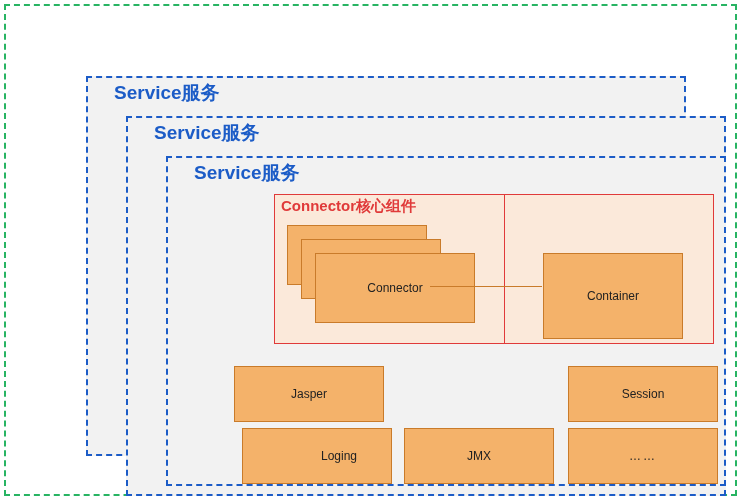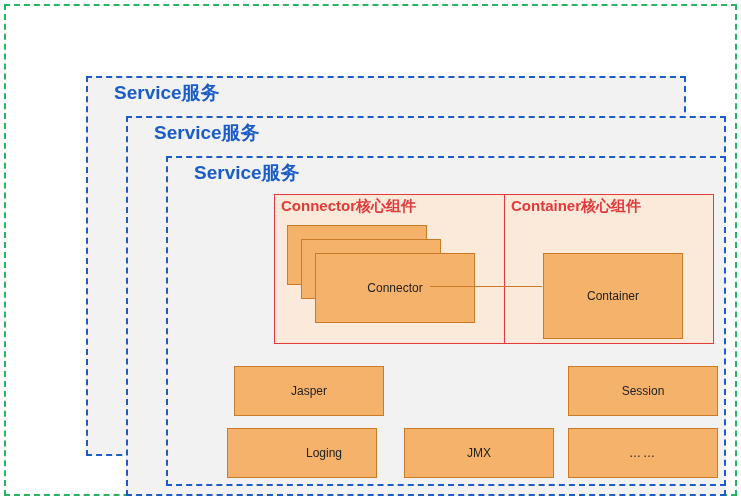--- a/index.html
+++ b/index.html
@@ -72,25 +72,25 @@
     justify-content: center;
     font-size: 12px;
     color: #222;
   }
   .conn-stack1 { left: 12px; top: 30px; width: 140px; height: 60px; background:#f4b26a; }
   .conn-stack2 { left: 26px; top: 44px; width: 140px; height: 60px; background:#f4b26a; }
   .conn-main   { left: 40px; top: 58px; width: 160px; height: 70px; }
 
   .cont-main   { left: 38px; top: 58px; width: 140px; height: 86px; }
 
-  .sub-block { width: 150px; height: 50px; }
+  .sub-block { width: 150px; height: 56px; }
   .jasper  { left: 66px;  top: 208px; }
   .naming  { left: 236px; top: 208px; }
   .session { left: 400px; top: 208px; }
-  .loging  { left: 59px;  top: 270px; padding-left: 44px; }
+  .loging  { left: 74px;  top: 270px; padding-left: 44px; }
   .jmx     { left: 236px; top: 270px; }
   .more    { left: 400px; top: 270px; letter-spacing: 2px; }
 
   .connector-line {
     position: absolute;
     height: 0;
     border-top: 1.5px solid #c97b2a;
   }
 </style>
 </head>
@@ -108,21 +108,20 @@
     <div class="service-label">Service服务</div>
 
     <div class="core-box connector-core">
       <div class="core-label">Connector核心组件</div>
       <div class="block conn-stack1"></div>
       <div class="block conn-stack2"></div>
       <div class="block conn-main">Connector</div>
     </div>
 
     <div class="core-box container-core">
-      <div class="core-label">Container核心组件</div>
       <div class="block cont-main">Container</div>
     </div>
 
     <div class="connector-line" style="left:262px; top:128px; width:112px;"></div>
 
     <div class="block sub-block jasper">Jasper</div>
     <div class="block sub-block session">Session</div>
     <div class="block sub-block loging">Loging</div>
     <div class="block sub-block jmx">JMX</div>
     <div class="block sub-block more">……</div>

